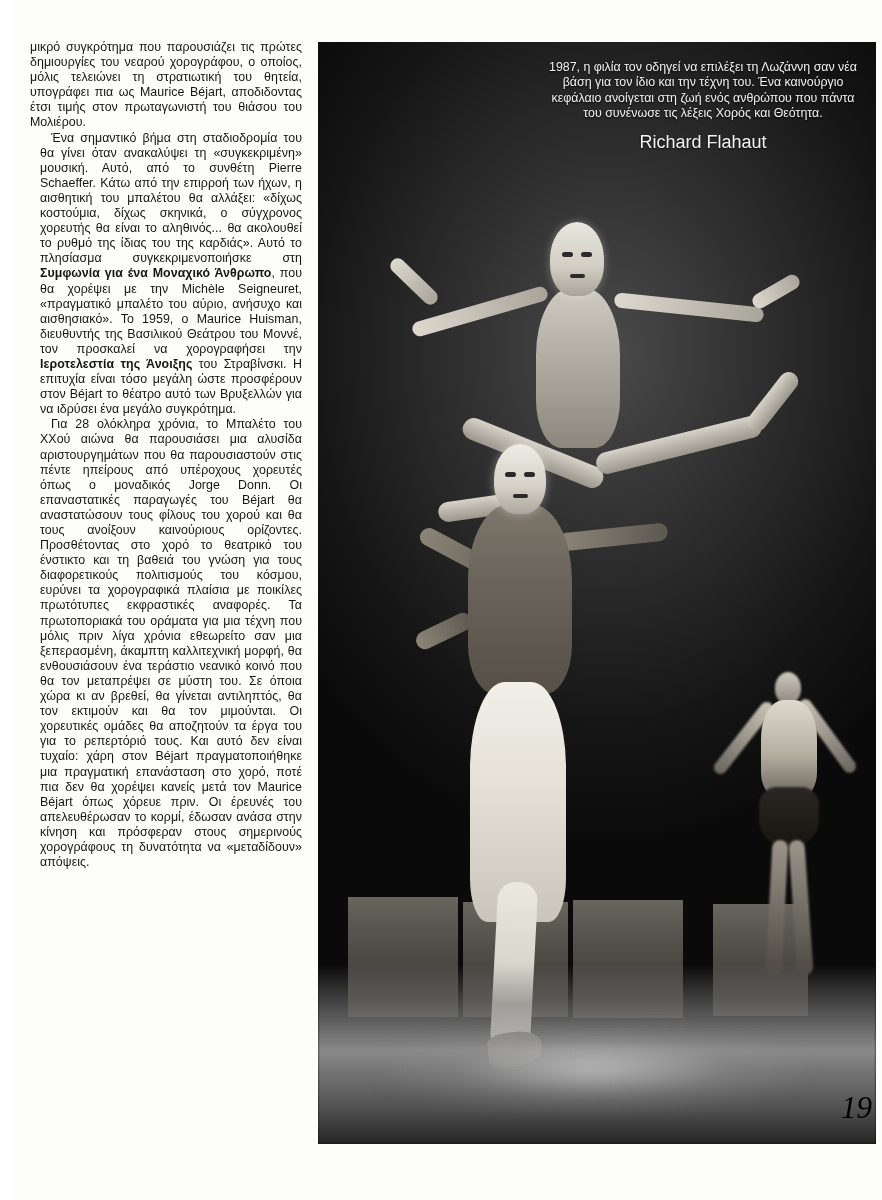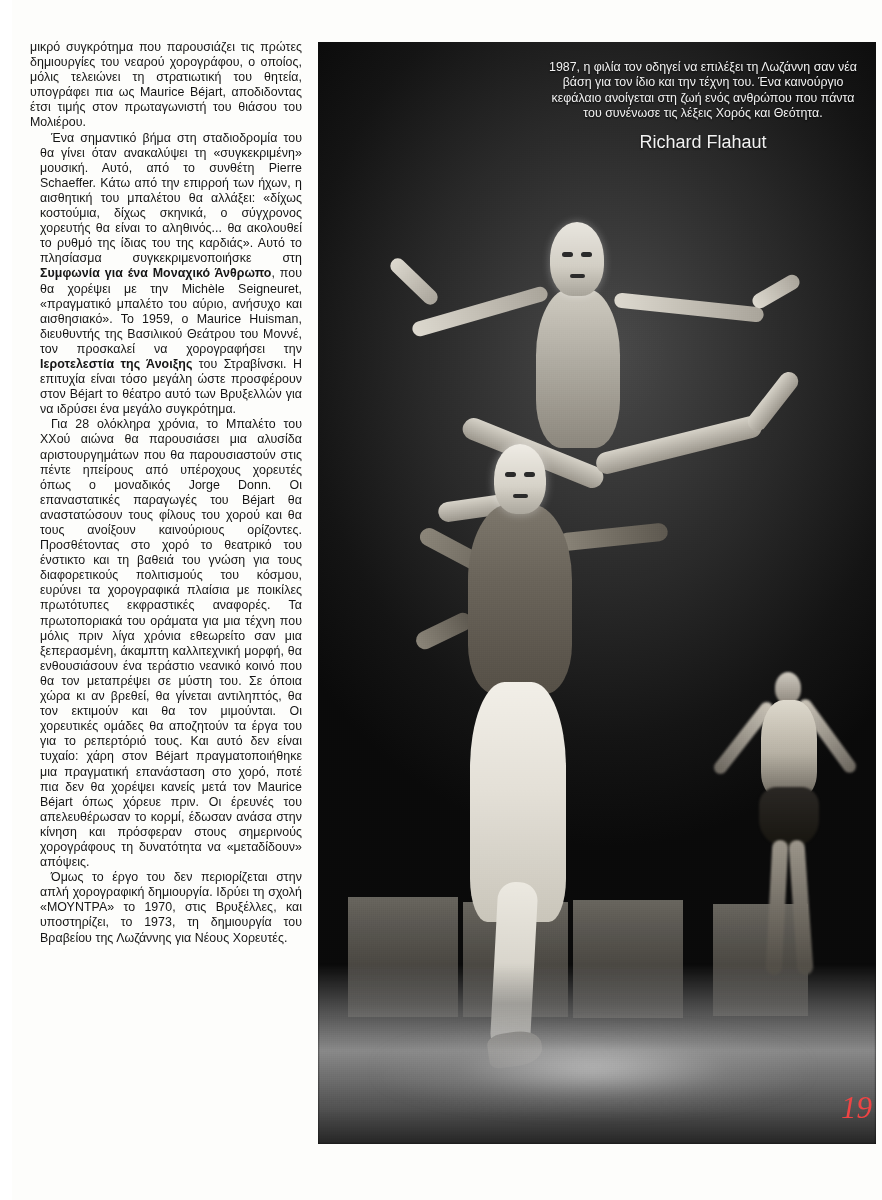--- a/index.html
+++ b/index.html
@@ -251,33 +251,32 @@
   }
 
   
   .folio {
     position: absolute;
     right: 22px;
     bottom: 74px;
     font-family: "Liberation Serif", serif;
     font-size: 31px;
     font-style: italic;
-    color: #ef4444;
+    color: #000000;
   }
 </style>
 </head>
 <body>
 
 <div class="page">
 
   <div class="text-column">
     <p>μικρό συγκρότημα που παρουσιάζει τις πρώτες δημιουργίες του νεαρού χορογράφου, ο οποίος, μόλις τελειώνει τη στρατιωτική του θητεία, υπογράφει πια ως Maurice Béjart, αποδιδοντας έτσι τιμής στον πρωταγωνιστή του θιάσου του Μολιέρου.</p>
     <p class="indent"><span>Ένα σημαντικό βήμα στη σταδιοδρομία του θα γίνει όταν ανακαλύψει τη «συγκεκριμένη» μουσική. Αυτό, από το συνθέτη Pierre Schaeffer. Κάτω από την επιρροή των ήχων, η αισθητική του μπαλέτου θα αλλάξει: «δίχως κοστούμια, δίχως σκηνικά, ο σύγχρονος χορευτής θα είναι το αληθινός... θα ακολουθεί το ρυθμό της ίδιας του της καρδιάς». Αυτό το πλησίασμα συγκεκριμενοποιήσκε στη </span><b>Συμφωνία για ένα Μοναχικό Άνθρωπο</b><span>, που θα χορέψει με την Michèle Seigneuret, «πραγματικό μπαλέτο του αύριο, ανήσυχο και αισθησιακό». Το 1959, ο Maurice Huisman, διευθυντής της Βασιλικού Θεάτρου του Μοννέ, τον προσκαλεί να χορογραφήσει την </span><b>Ιεροτελεστία της Άνοιξης</b><span> του Στραβίνσκι. Η επιτυχία είναι τόσο μεγάλη ώστε προσφέρουν στον Béjart το θέατρο αυτό των Βρυξελλών για να ιδρύσει ένα μεγάλο συγκρότημα.</span></p>
     <p class="indent">Για 28 ολόκληρα χρόνια, το Μπαλέτο του ΧΧού αιώνα θα παρουσιάσει μια αλυσίδα αριστουργημάτων που θα παρουσιαστούν στις πέντε ηπείρους από υπέροχους χορευτές όπως ο μοναδικός Jorge Donn. Οι επαναστατικές παραγωγές του Béjart θα αναστατώσουν τους φίλους του χορού και θα τους ανοίξουν καινούριους ορίζοντες. Προσθέτοντας στο χορό το θεατρικό του ένστικτο και τη βαθειά του γνώση για τους διαφορετικούς πολιτισμούς του κόσμου, ευρύνει τα χορογραφικά πλαίσια με ποικίλες πρωτότυπες εκφραστικές αναφορές. Τα πρωτοποριακά του οράματα για μια τέχνη που μόλις πριν λίγα χρόνια εθεωρείτο σαν μια ξεπερασμένη, άκαμπτη καλλιτεχνική μορφή, θα ενθουσιάσουν ένα τεράστιο νεανικό κοινό που θα τον μεταπρέψει σε μύστη του. Σε όποια χώρα κι αν βρεθεί, θα γίνεται αντιληπτός, θα τον εκτιμούν και θα τον μιμούνται. Οι χορευτικές ομάδες θα αποζητούν τα έργα του για το ρεπερτόριό τους. Και αυτό δεν είναι τυχαίο: χάρη στον Béjart πραγματοποιήθηκε μια πραγματική επανάσταση στο χορό, ποτέ πια δεν θα χορέψει κανείς μετά τον Maurice Béjart όπως χόρευε πριν. Οι έρευνές του απελευθέρωσαν το κορμί, έδωσαν ανάσα στην κίνηση και πρόσφεραν στους σημερινούς χορογράφους τη δυνατότητα να «μεταδίδουν» απόψεις.</p>
-    <p class="indent">Όμως το έργο του δεν περιορίζεται στην απλή χορογραφική δημιουργία. Ιδρύει τη σχολή «ΜΟΥΝΤΡΑ» το 1970, στις Βρυξέλλες, και υποστηρίζει, το 1973, τη δημιουργία του Βραβείου της Λωζάννης για Νέους Χορευτές.</p>
   </div>
 
   <div class="photo-wrap">
     <div class="photo-bg"></div>
 
     <div class="block b1"></div>
     <div class="block b2"></div>
     <div class="block b3"></div>
     <div class="block b4"></div>
 

